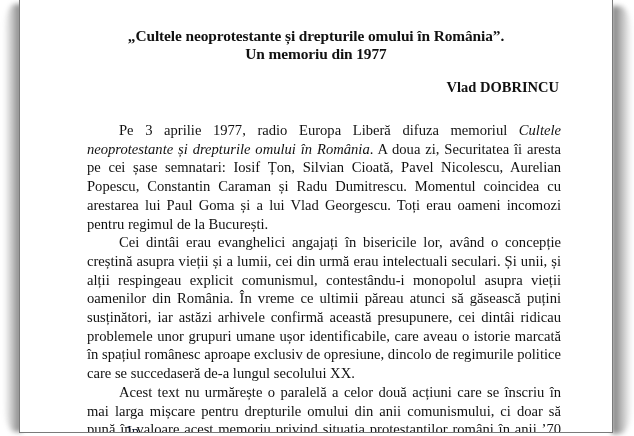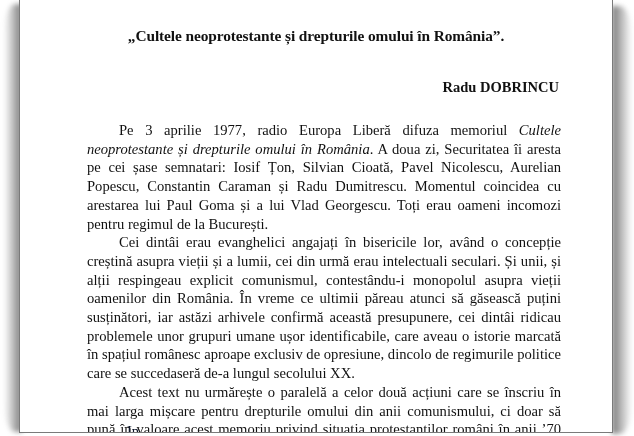--- a/index.html
+++ b/index.html
@@ -96,23 +96,24 @@
   </style>
 </head>
 <body>
 
 <div class="shadow-left"></div>
 <div class="shadow-right"></div>
 
 <div class="page">
   <div class="title">
     <div>„Cultele neoprotestante și drepturile omului în România”.</div>
+    <div>Un memoriu din 1977</div>
   </div>
 
-  <div class="author">Radu DOBRINCU</div>
+  <div class="author">Vlad DOBRINCU</div>
 
   <div class="body-text">
     <p><span>Pe 3 aprilie 1977, radio Europa Liberă difuza memoriul </span><em>Cultele neoprotestante și drepturile omului în România</em><span>. A doua zi, Securitatea îi aresta pe cei șase semnatari: Iosif Țon, Silvian Cioată, Pavel Nicolescu, Aurelian Popescu, Constantin Caraman și Radu Dumitrescu. Momentul coincidea cu arestarea lui Paul Goma și a lui Vlad Georgescu. Toți erau oameni incomozi pentru regimul de la București.</span></p>
     <p>Cei dintâi erau evanghelici angajați în bisericile lor, având o concepție creștină asupra vieții și a lumii, cei din urmă erau intelectuali seculari. Și unii, și alții respingeau explicit comunismul, contestându-i monopolul asupra vieții oamenilor din România. În vreme ce ultimii păreau atunci să găsească puțini susținători, iar astăzi arhivele confirmă această presupunere, cei dintâi ridicau problemele unor grupuri umane ușor identificabile, care aveau o istorie marcată în spațiul românesc aproape exclusiv de opresiune, dincolo de regimurile politice care se succedaseră de-a lungul secolului XX.</p>
     <p>Acest text nu urmărește o paralelă a celor două acțiuni care se înscriu în mai larga mișcare pentru drepturile omului din anii comunismului, ci doar să pună în valoare acest memoriu privind situația protestanților români în anii ’70 ai secolului trecut.</p>
   </div>
 
   <div class="cut-line">În</div>
 </div>
 

